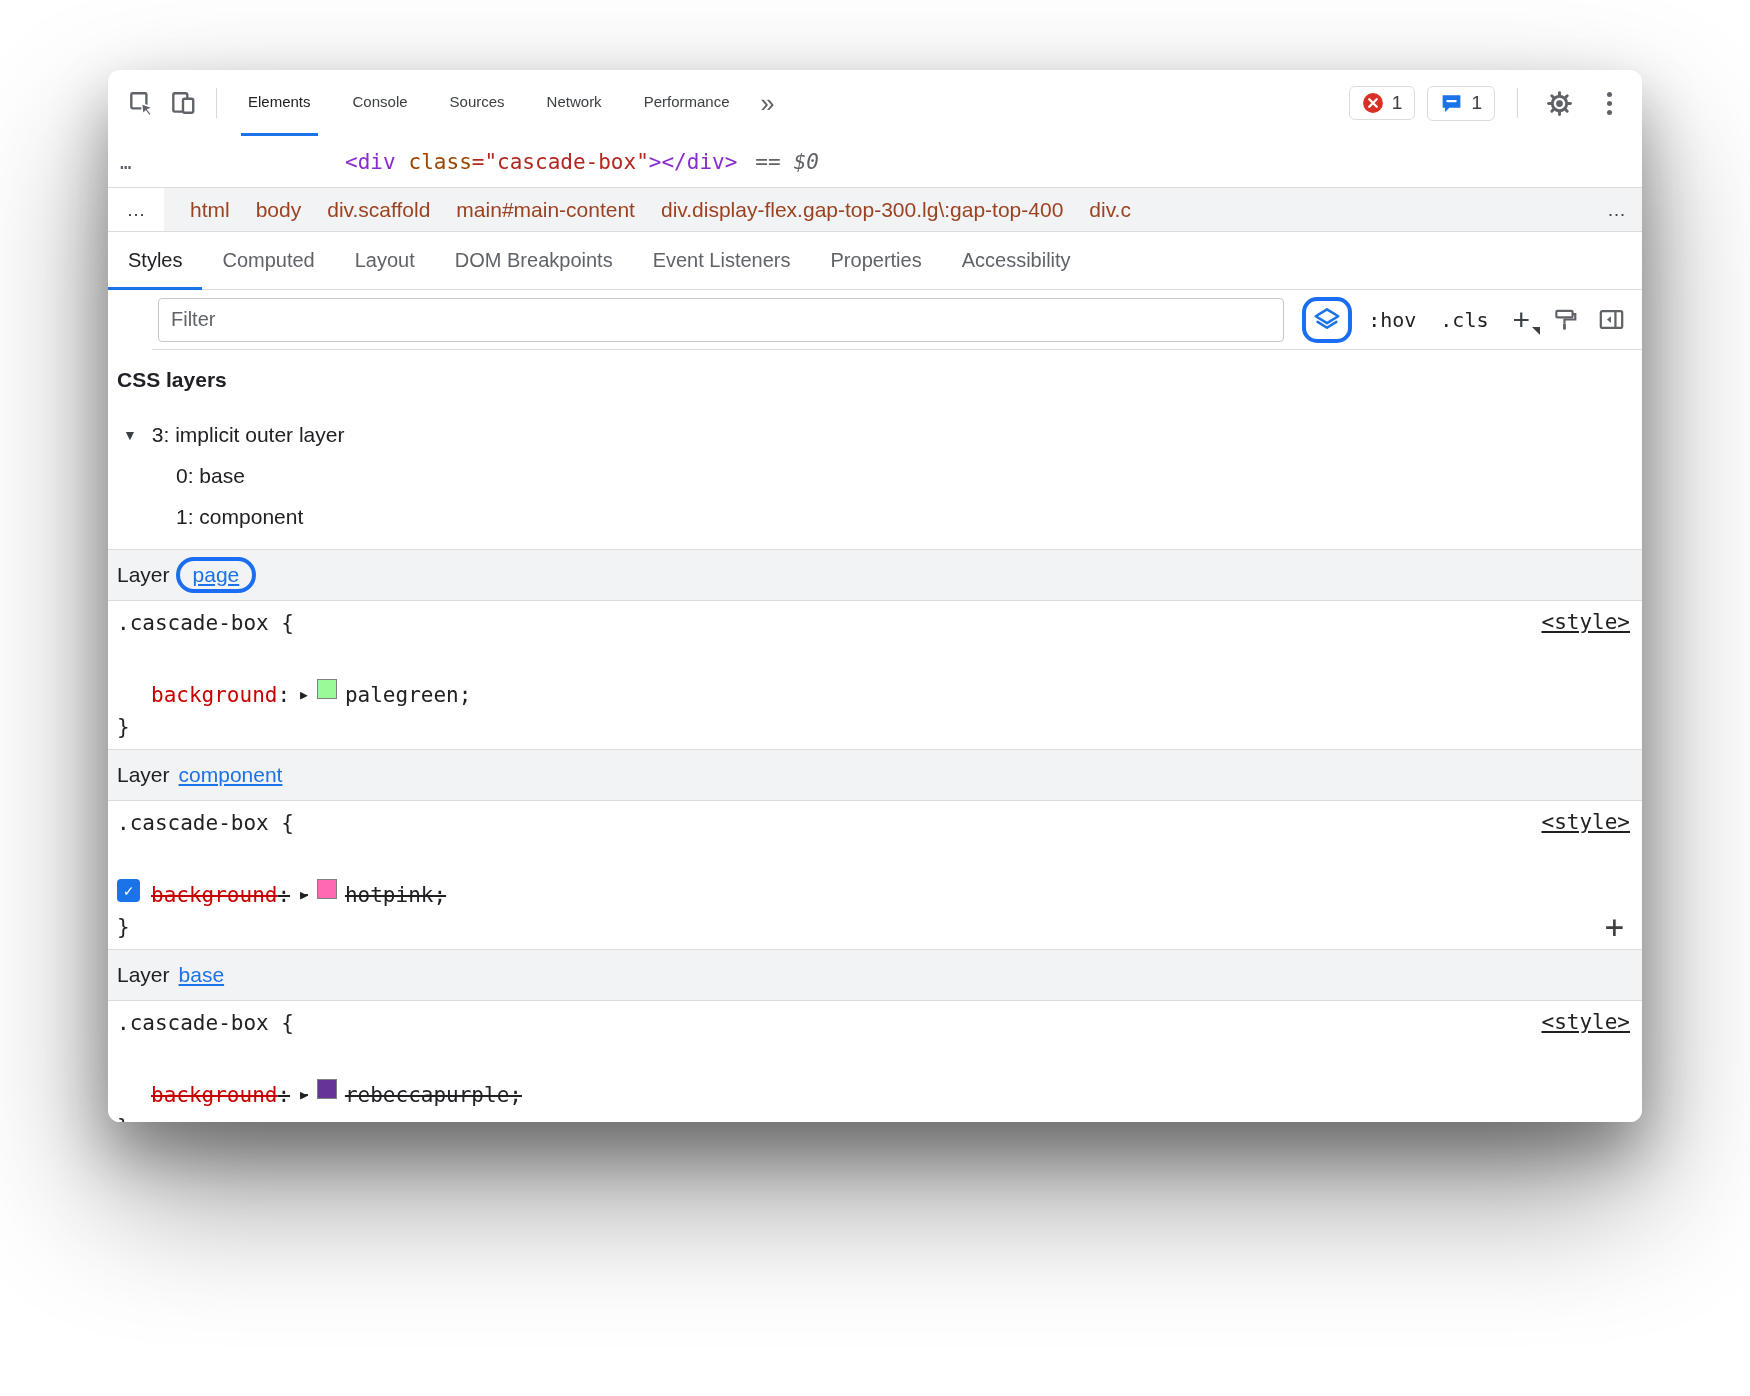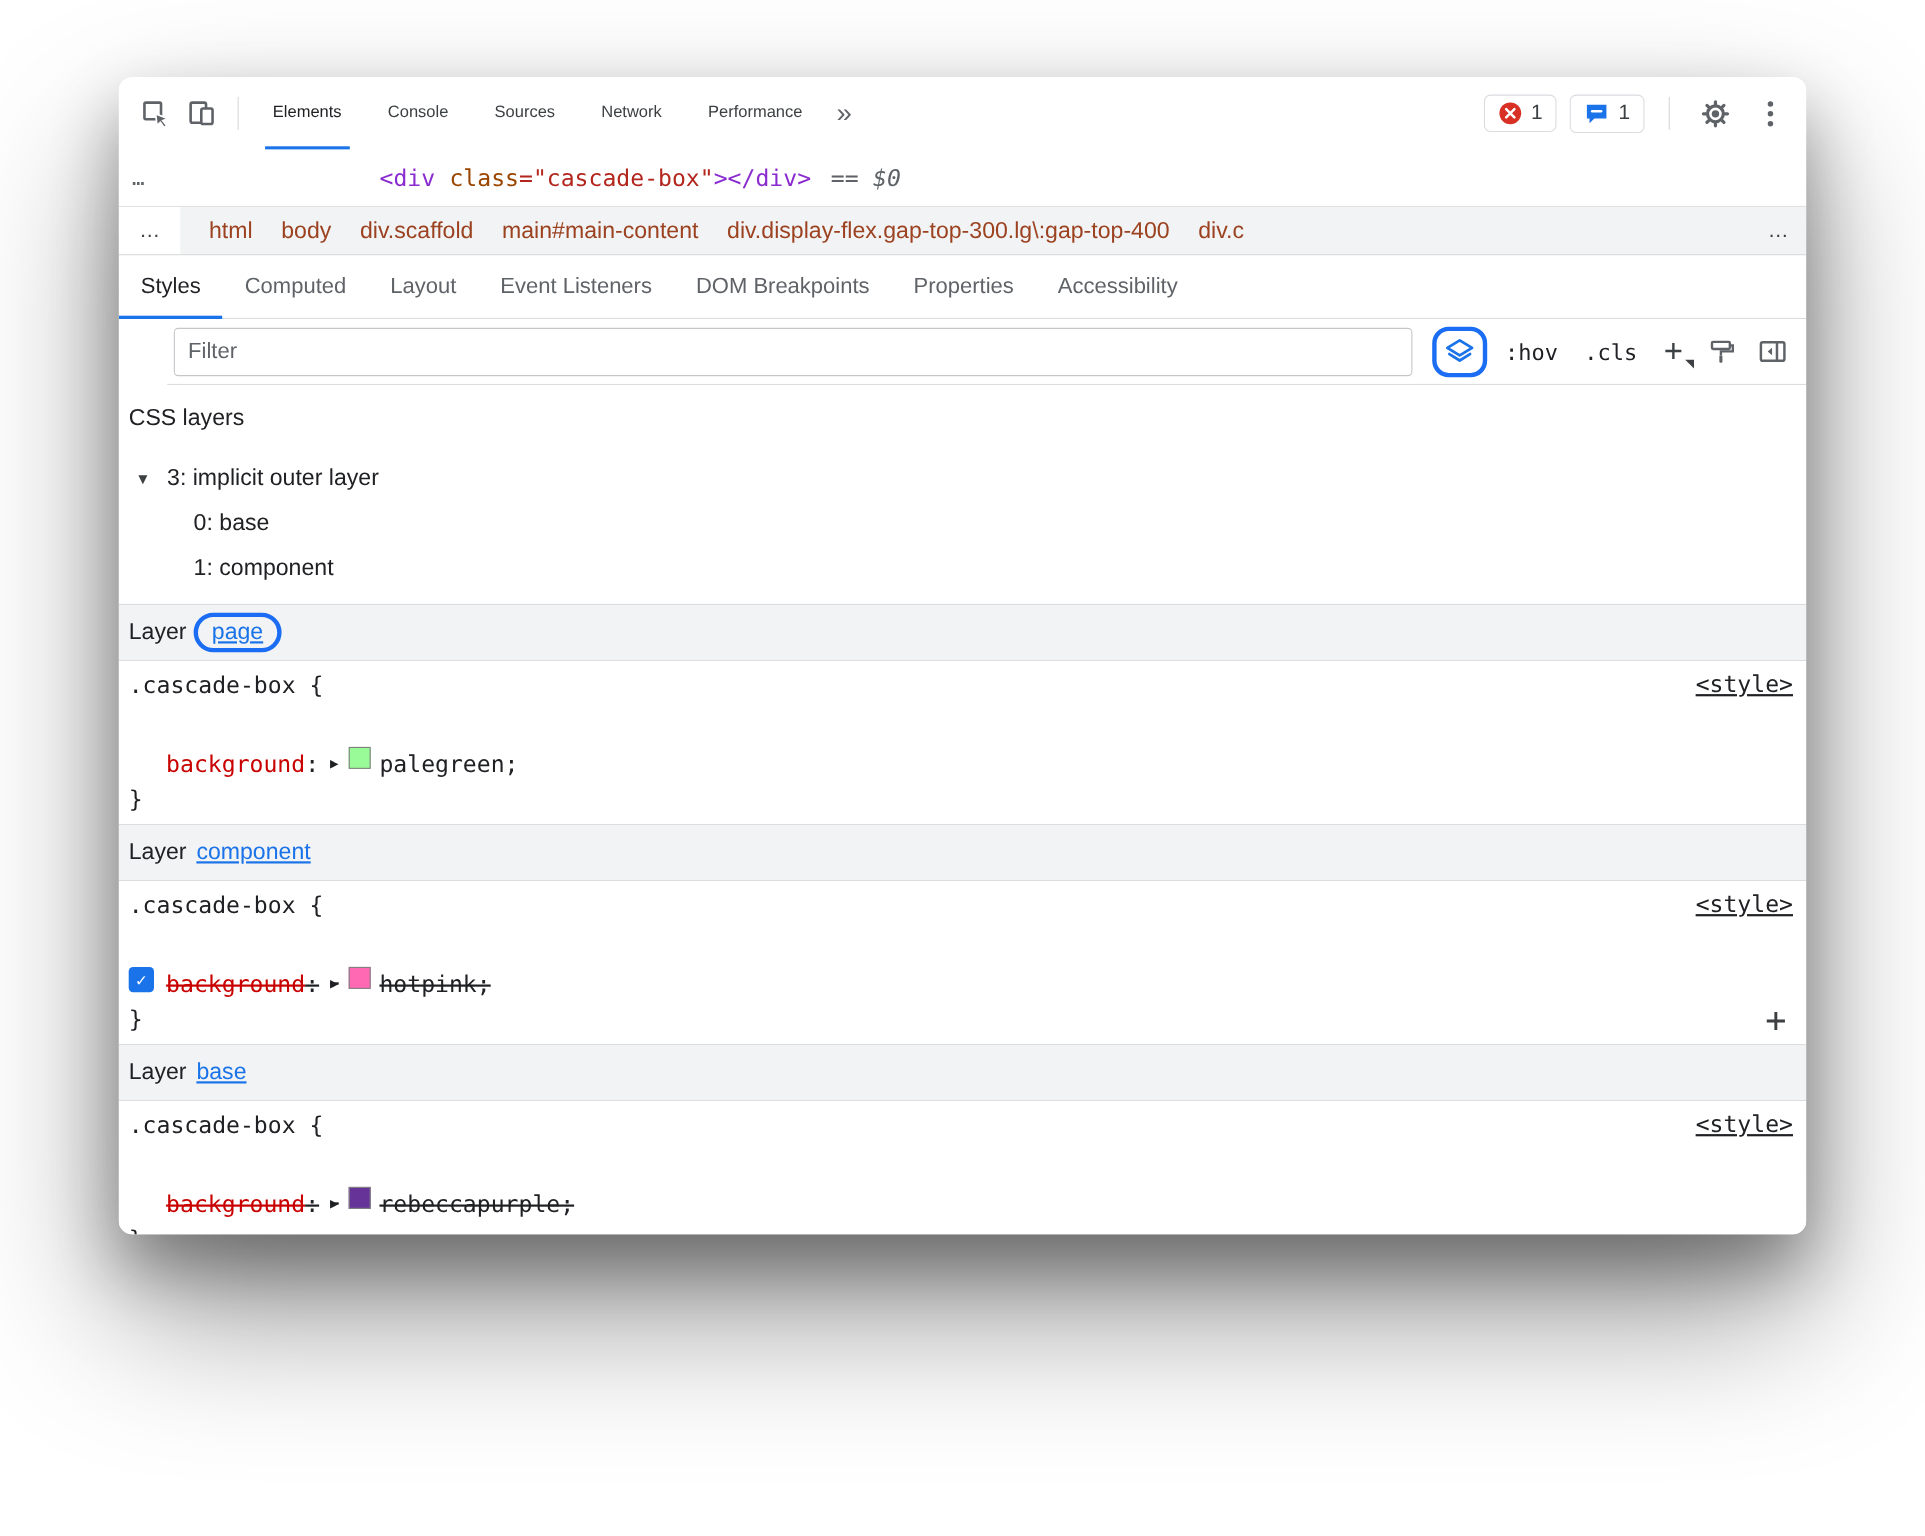--- a/index.html
+++ b/index.html
@@ -57,21 +57,21 @@
   .filter-input { flex:1; height:44px; border:1px solid #c4c7ca; border-radius:4px; font-size:20px; padding:0 12px;
                   color:#202124; font-family:inherit; margin-right:10px; min-width:0; background:#fff; outline:none; }
   .filter-input::placeholder { color:#5f6368; opacity:1; }
   .annotation-ring { border:4px solid #1b6ef3; border-radius:15px; padding:3px 5px; display:flex; align-items:center; justify-content:center; flex:none; }
   .tool-txt { font-family:"DejaVu Sans Mono",monospace; font-size:20px; color:#202124; padding:0 8px; cursor:pointer; }
   .plus-btn { position:relative; font-size:30px; color:#3c4043; padding:0 8px; line-height:1; cursor:pointer; }
   .mini-caret { position:absolute; right:-2px; bottom:0; width:0; height:0; border-top:8px solid #3c4043; border-left:8px solid transparent; }
 
   
   .layers-panel { padding:18px 0 12px; background:#fff; flex:none; }
-  .layers-title { font-size:21px; font-weight:400; color:#202124; padding-left:9px; margin-bottom:22px; }
+  .layers-title { font-size:21px; font-weight:700; color:#202124; padding-left:9px; margin-bottom:22px; }
   .tree-row { height:41px; display:flex; align-items:center; font-size:21px; color:#202124; cursor:pointer; }
   .tree-row.root { padding-left:15px; gap:15px; }
   .tree-caret { font-size:14px; color:#3c4043; }
   .tree-row.child { padding-left:68px; }
   .tree-row.selected { background:#d9e7fd; }
 
   
   .layer-header { height:52px; background:#f1f3f4; border-top:1px solid #dcdcdc; border-bottom:1px solid #dcdcdc;
                   display:flex; align-items:center; padding-left:9px; font-size:21px; color:#202124; flex:none; }
   .layer-word { margin-right:9px; }
@@ -176,22 +176,22 @@
     <span class="crumb">main#main-content</span>
     <span class="crumb">div.display-flex.gap-top-300.lg\:gap-top-400</span>
     <span class="crumb">div.c</span>
     <span class="trail">…</span>
   </div>
 
   <div class="styles-tabs">
     <div class="s-tab selected">Styles</div>
     <div class="s-tab">Computed</div>
     <div class="s-tab">Layout</div>
+    <div class="s-tab">DOM Breakpoints</div>
     <div class="s-tab">Event Listeners</div>
-    <div class="s-tab">DOM Breakpoints</div>
     <div class="s-tab">Properties</div>
     <div class="s-tab">Accessibility</div>
   </div>
 
   <div class="filter-row">
     <input class="filter-input" type="text" placeholder="Filter" style="">
     <span class="annotation-ring">
       <span class="plain-btn" style="width:32px;height:32px">
         <svg viewBox="0 0 24 24" width="30" height="30" fill="none" stroke="#1a73e8" stroke-width="2" stroke-linejoin="round" stroke-linecap="round">
           <path d="M12 3.5 L21 9 L12 14.5 L3 9 Z"></path>

